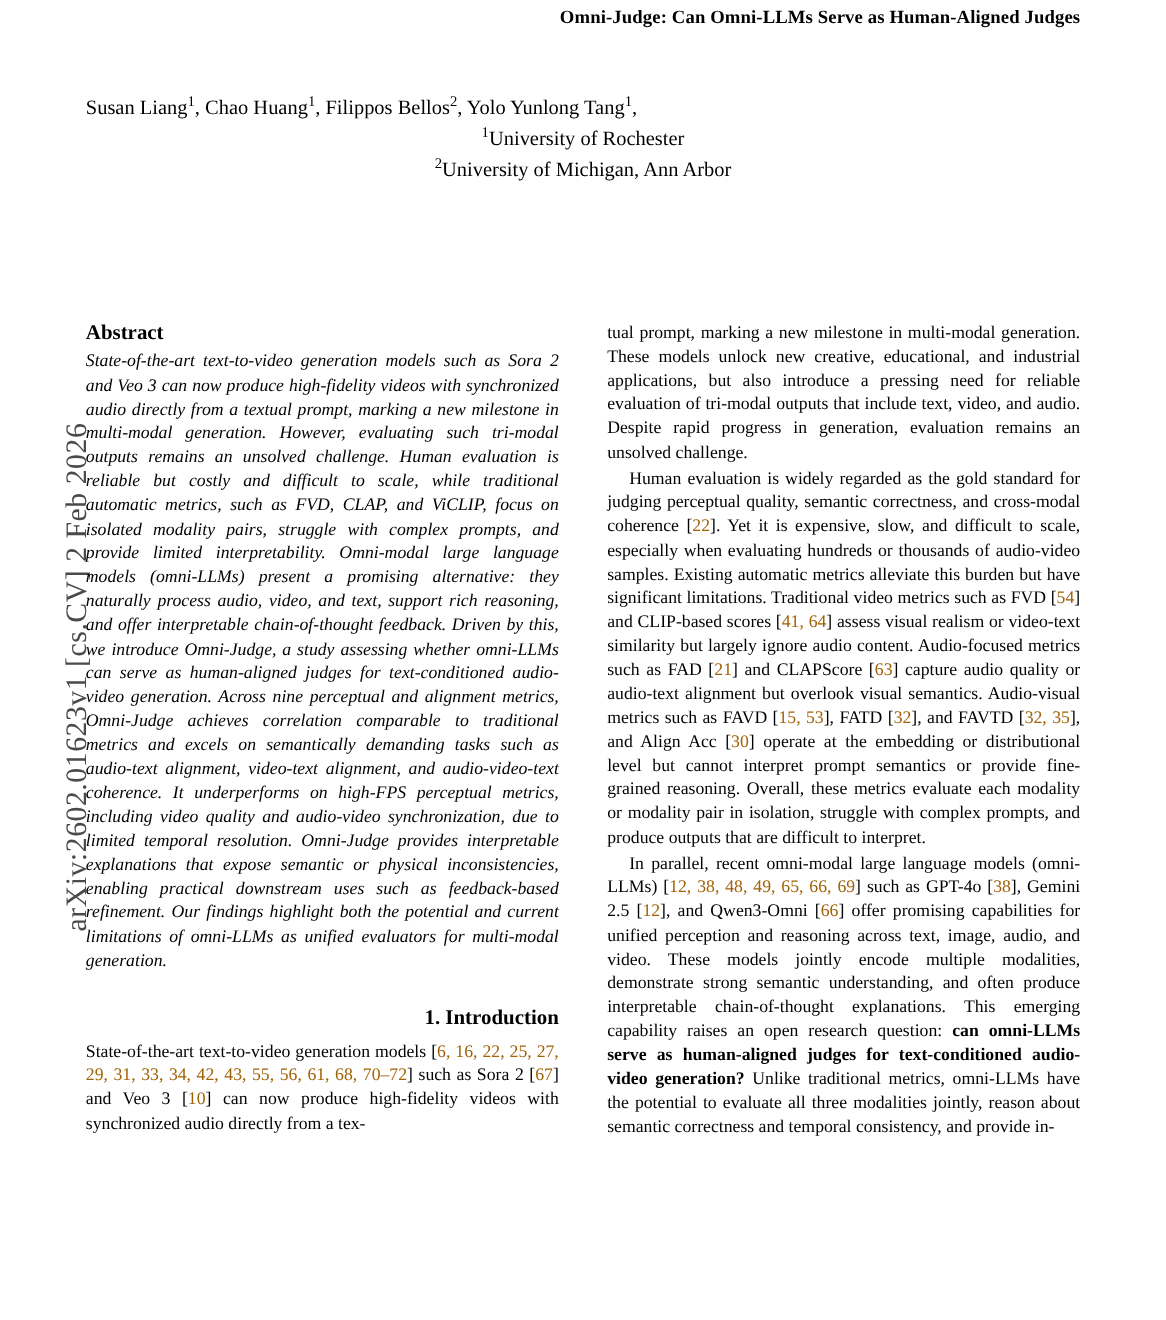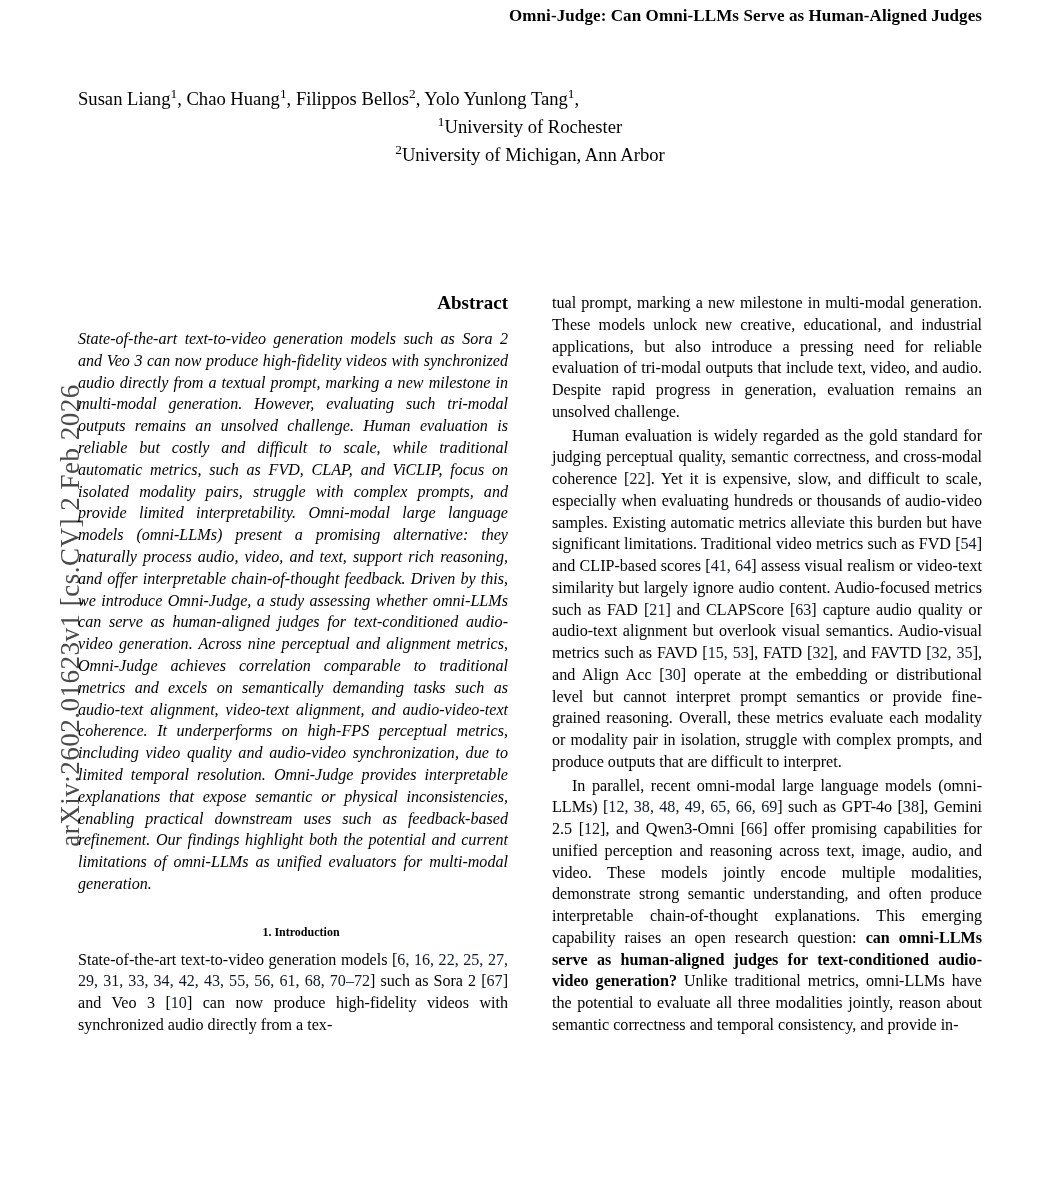--- a/index.html
+++ b/index.html
@@ -81,27 +81,27 @@
     width: 904px;
     display: flex;
     gap: 44px;
   }
   .col {
     width: 430px;
   }
   .section-head {
     font-weight: bold;
     font-size: 19px;
-    text-align: right;
-    margin: 0 0 14px 0;
+    text-align: left;
+    margin: 0 0 4px 0;
   }
   .section-head-left {
     font-weight: bold;
-    font-size: 12px;
-    text-align: center;
+    font-size: 19px;
+    text-align: right;
     margin: 30px 0 9px 16px;
   }
   .abstract-body {
     font-style: italic;
     font-size: 16.1px;
     line-height: 1.355;
     text-align: justify;
     text-justify: inter-word;
     hyphens: auto;
   }
@@ -110,21 +110,21 @@
     line-height: 1.352;
     text-align: justify;
     hyphens: auto;
     margin: 0;
   }
   .para + .para {
     text-indent: 20px;
     margin-top: 2px;
   }
   .cite {
-    color: #0f172a;
+    color: #a16207;
   }
   .bold {
     font-weight: bold;
   }
 </style>
 </head>
 <body>
 
 <div class="page">
 

